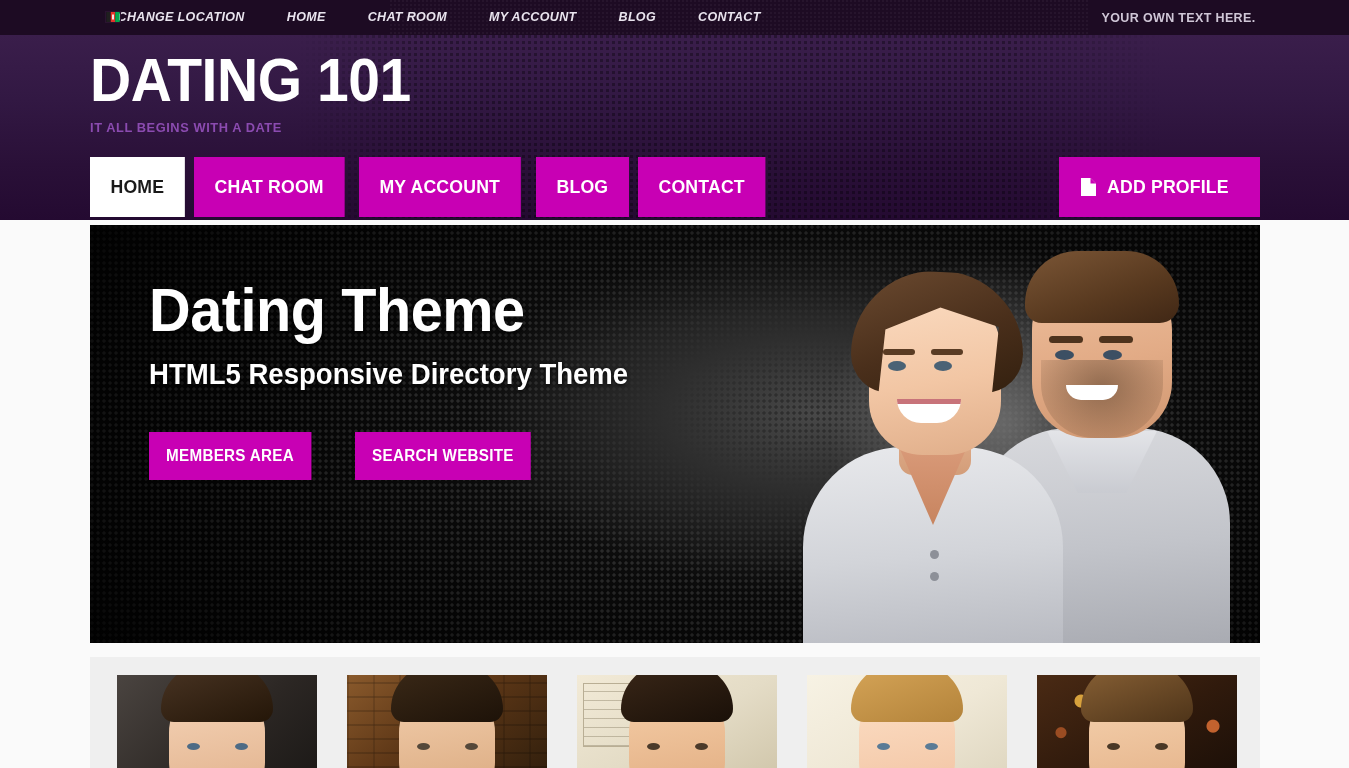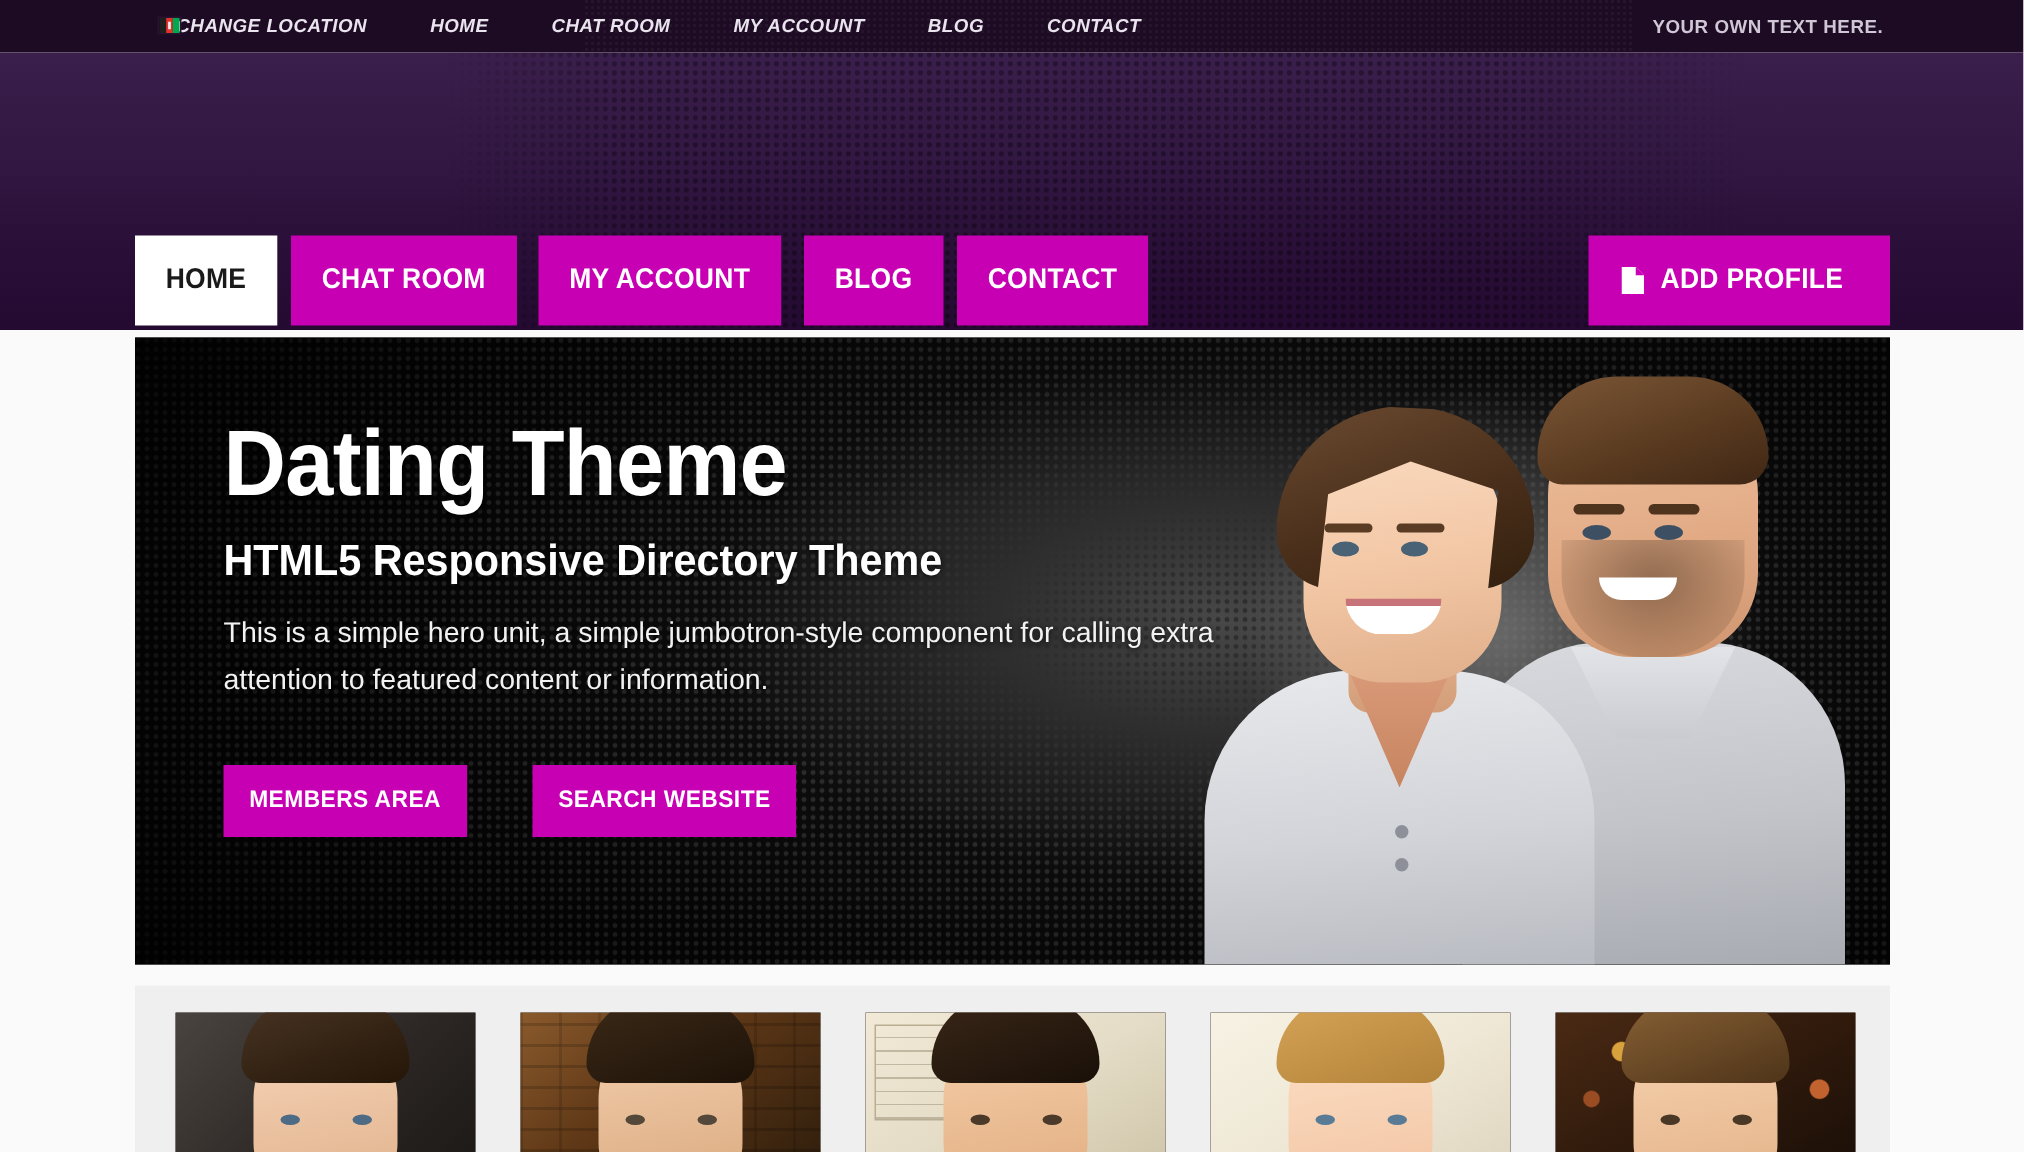--- a/index.html
+++ b/index.html
@@ -318,20 +318,24 @@
       </nav>
 
       <div class="topbar-right">YOUR OWN TEXT HERE.</div>
     </div>
   </div>
 
   <header class="header">
     <div class="header-dots"></div>
     <div class="header-inner">
 
+      <div class="brand">
+        <div class="brand-title">DATING 101</div>
+        <div class="brand-tag">IT ALL BEGINS WITH A DATE</div>
+      </div>
 
       <nav class="mainnav">
         <div class="nav-btn active">HOME</div>
         <div class="nav-btn">CHAT ROOM</div>
         <div class="nav-btn">MY ACCOUNT</div>
         <div class="nav-btn">BLOG</div>
         <div class="nav-btn">CONTACT</div>
       </nav>
 
       <div class="add-profile">
@@ -378,21 +382,20 @@
           <div class="eye r"></div>
         <div class="brow l"></div>
           <div class="brow r"></div>
         <div class="hair"></div>
       </div>
     </div>
 
     <div class="hero-content">
       <h1 class="hero-title">Dating Theme</h1>
       <h2 class="hero-sub">HTML5 Responsive Directory Theme</h2>
-      <p class="hero-text">This is a simple hero unit, a simple jumbotron-style component for calling extra attention to featured content or information.</p>
       <div class="hero-btns">
         <div class="hero-btn">MEMBERS AREA</div>
         <div class="hero-btn">SEARCH WEBSITE</div>
       </div>
     </div>
   </section>
 
   <section class="strip">
     <div class="thumbs">
 

